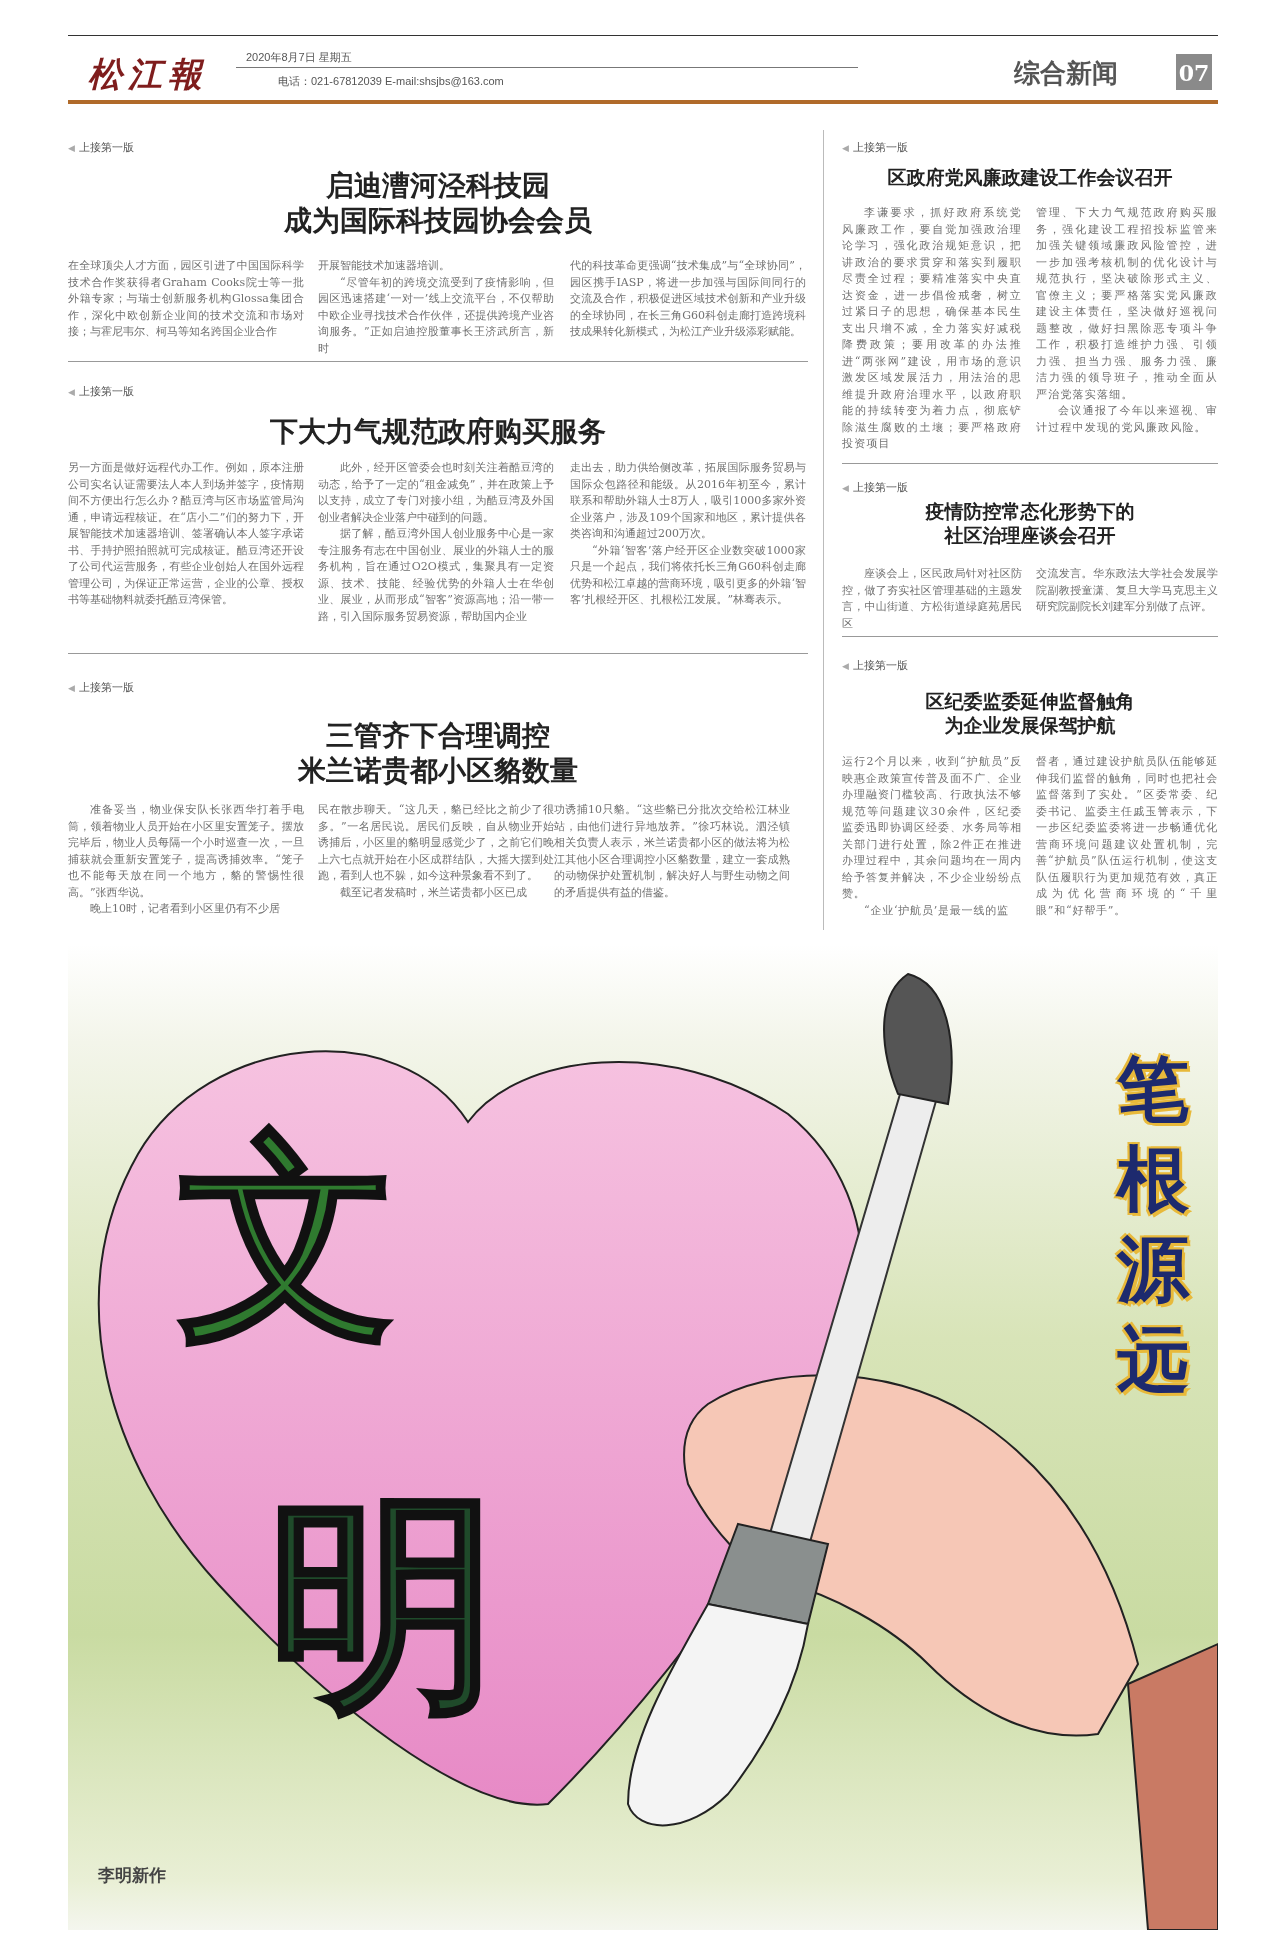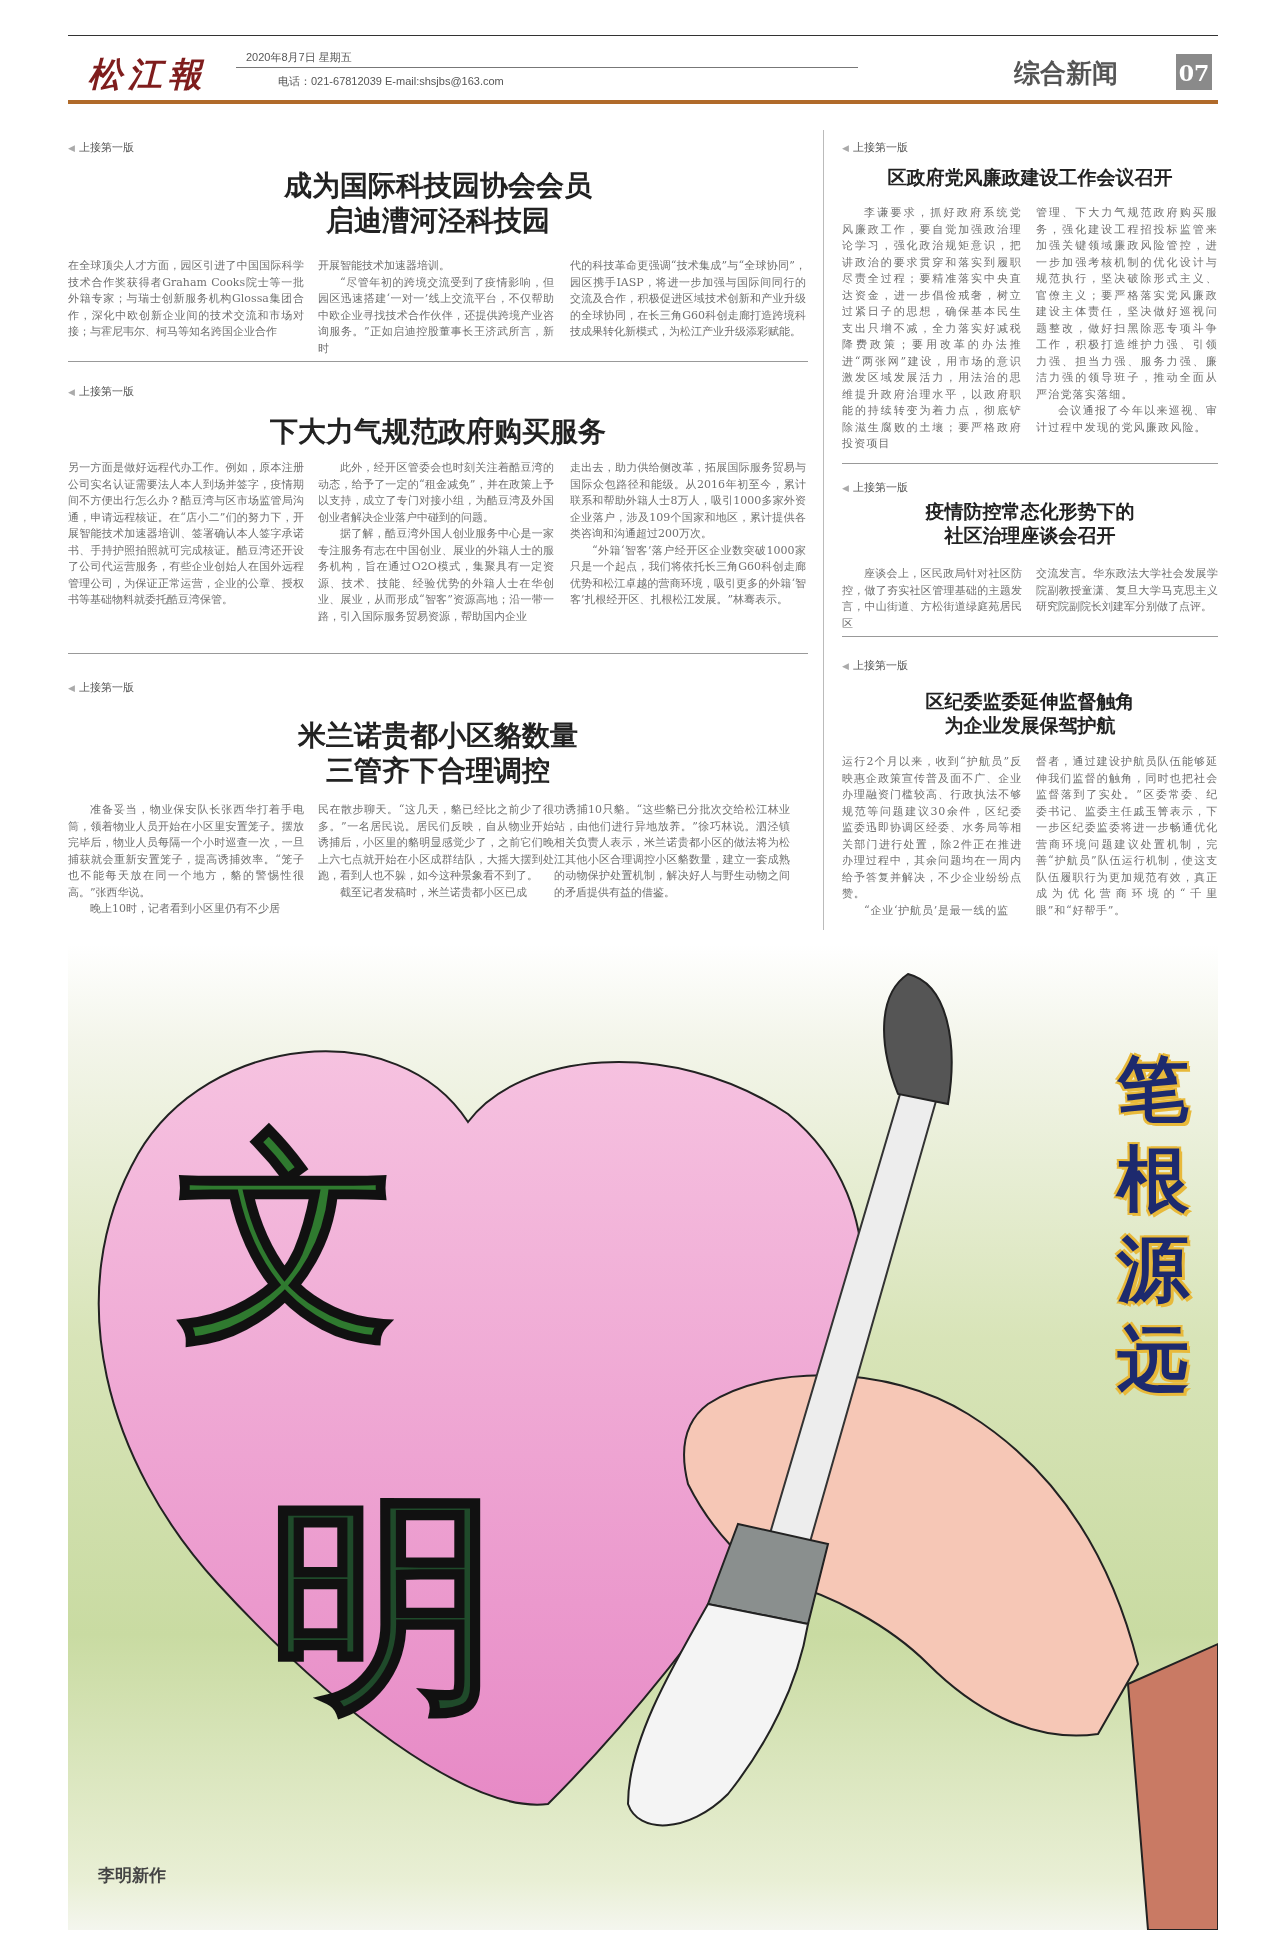--- a/index.html
+++ b/index.html
@@ -44,22 +44,22 @@
 <div class="head-contact">电话：021-67812039   E-mail:shsjbs@163.com</div>
 <div class="section-name">综合新闻</div>
 <div class="page-no">07</div>
 <div class="brown-rule"></div>
 
 <div class="vrule" style="left:823px; top:130px; height:800px;"></div>
 
 <section>
   <div class="cont-label" style="left:68px; top:140px;"><span class="tri">◀</span><span>上接第一版</span></div>
   <div class="headline" style="left:68px; top:168px; width:740px; font-size:28px;">
+    <div>启迪漕河泾科技园</div>
     <div>成为国际科技园协会会员</div>
-    <div>启迪漕河泾科技园</div>
   </div>
   <div class="col" style="left:68px; top:258px; width:236px;">
     <p class="noind">在全球顶尖人才方面，园区引进了中国国际科学技术合作奖获得者Graham Cooks院士等一批外籍专家；与瑞士创新服务机构Glossa集团合作，深化中欧创新企业间的技术交流和市场对接；与霍尼韦尔、柯马等知名跨国企业合作</p>
   </div>
   <div class="col" style="left:318px; top:258px; width:236px;">
     <p class="noind">开展智能技术加速器培训。</p>
     <p>“尽管年初的跨境交流受到了疫情影响，但园区迅速搭建‘一对一’线上交流平台，不仅帮助中欧企业寻找技术合作伙伴，还提供跨境产业咨询服务。”正如启迪控股董事长王济武所言，新时</p>
   </div>
   <div class="col" style="left:570px; top:258px; width:236px;">
     <p class="noind">代的科技革命更强调“技术集成”与“全球协同”，园区携手IASP，将进一步加强与国际间同行的交流及合作，积极促进区域技术创新和产业升级的全球协同，在长三角G60科创走廊打造跨境科技成果转化新模式，为松江产业升级添彩赋能。</p>
@@ -82,22 +82,22 @@
   <div class="col" style="left:570px; top:460px; width:236px;">
     <p class="noind">走出去，助力供给侧改革，拓展国际服务贸易与国际众包路径和能级。从2016年初至今，累计联系和帮助外籍人士8万人，吸引1000多家外资企业落户，涉及109个国家和地区，累计提供各类咨询和沟通超过200万次。</p>
     <p>“外籍‘智客’落户经开区企业数突破1000家只是一个起点，我们将依托长三角G60科创走廊优势和松江卓越的营商环境，吸引更多的外籍‘智客’扎根经开区、扎根松江发展。”林骞表示。</p>
   </div>
   <div class="hrule" style="left:68px; top:653px; width:740px;"></div>
 </section>
 
 <section>
   <div class="cont-label" style="left:68px; top:680px;"><span class="tri">◀</span><span>上接第一版</span></div>
   <div class="headline" style="left:68px; top:718px; width:740px; font-size:28px;">
+    <div>三管齐下合理调控</div>
     <div>米兰诺贵都小区貉数量</div>
-    <div>三管齐下合理调控</div>
   </div>
   <div class="col" style="left:68px; top:802px; width:236px;">
     <p>准备妥当，物业保安队长张西华打着手电筒，领着物业人员开始在小区里安置笼子。摆放完毕后，物业人员每隔一个小时巡查一次，一旦捕获就会重新安置笼子，提高诱捕效率。“笼子也不能每天放在同一个地方，貉的警惕性很高。”张西华说。</p>
     <p>晚上10时，记者看到小区里仍有不少居</p>
   </div>
   <div class="col" style="left:318px; top:802px; width:236px;">
     <p class="noind">民在散步聊天。“这几天，貉已经比之前少了很多。”一名居民说。居民们反映，自从物业开始诱捕后，小区里的貉明显感觉少了，之前它们晚上六七点就开始在小区成群结队，大摇大摆到处跑，看到人也不躲，如今这种景象看不到了。</p>
     <p>截至记者发稿时，米兰诺贵都小区已成</p>
   </div>
   <div class="col" style="left:554px; top:802px; width:236px;">

